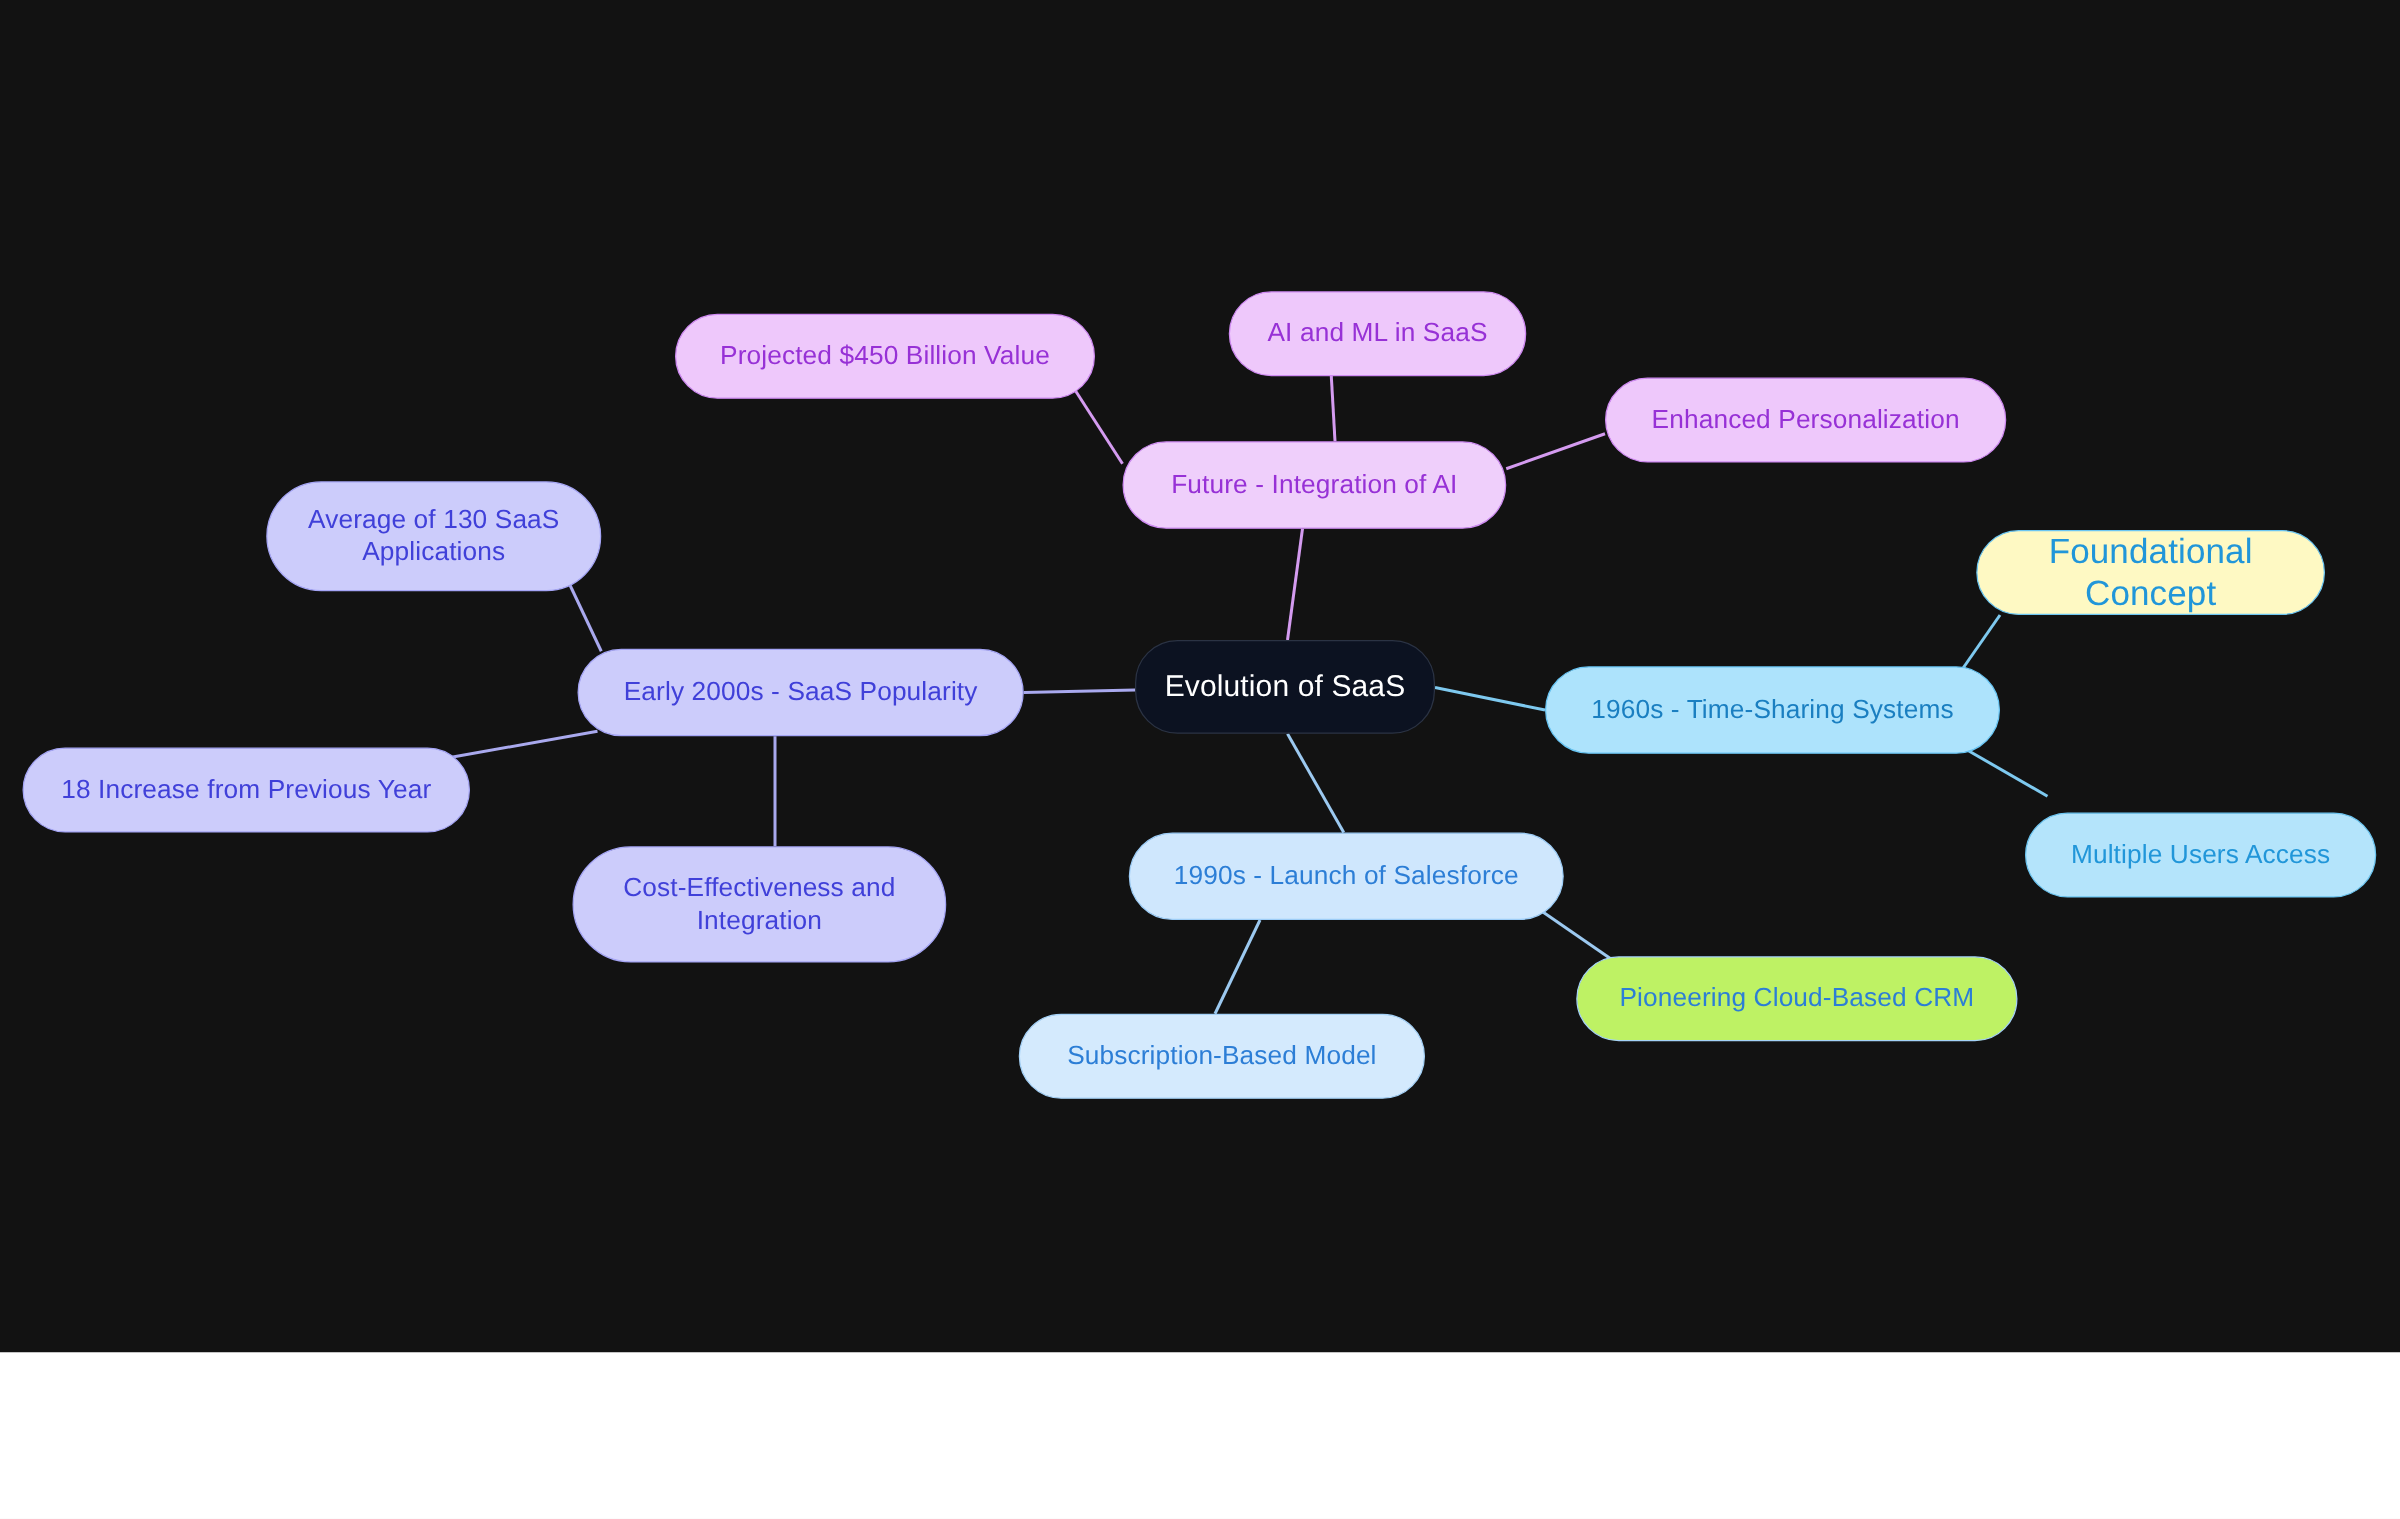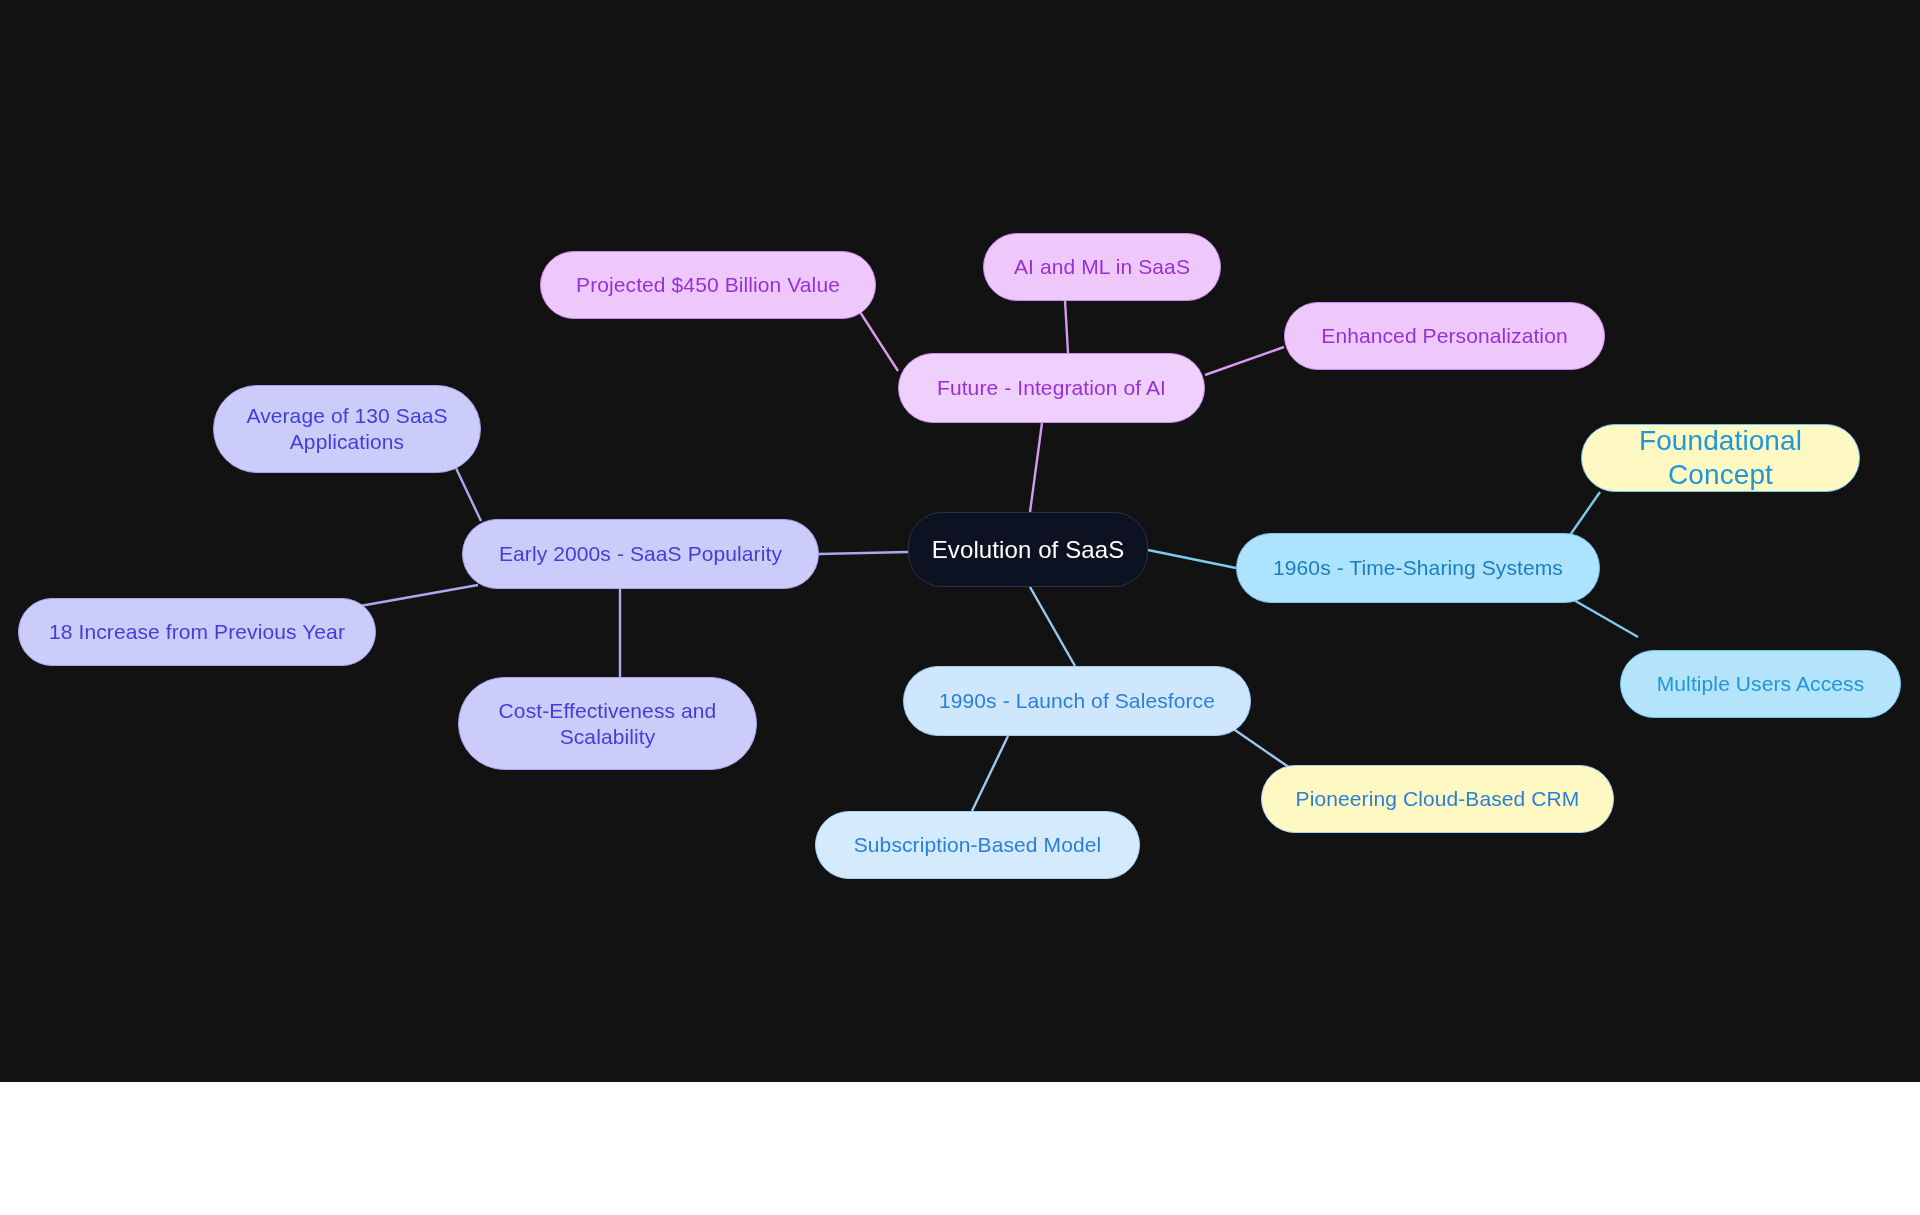--- a/index.html
+++ b/index.html
@@ -104,21 +104,21 @@
     </div>
 
     <div class="node" style="left: 1620px; top: 650px; width: 281px; height: 68px; background: rgb(180, 228, 251); border-color: rgb(108, 198, 242); color: rgb(33, 150, 217); font-size: 21px;">
       <span>Multiple Users Access</span>
     </div>
 
     <div class="node" style="left: 903px; top: 666px; width: 348px; height: 70px; background: rgb(207, 231, 253); border-color: rgb(157, 205, 247); color: rgb(44, 126, 214); font-size: 21px;">
       <span>1990s - Launch of Salesforce</span>
     </div>
 
-    <div class="node" style="left: 1261px; top: 765px; width: 353px; height: 68px; background: #fef9c3; border-color: rgb(165, 210, 248); color: rgb(44, 126, 214); font-size: 21px;">
+    <div class="node" style="left: 1261px; top: 765px; width: 353px; height: 68px; background: #bef264; border-color: rgb(165, 210, 248); color: rgb(44, 126, 214); font-size: 21px;">
       <span>Pioneering Cloud-Based CRM</span>
     </div>
 
     <div class="node" style="left: 815px; top: 811px; width: 325px; height: 68px; background: rgb(212, 234, 253); border-color: rgb(165, 210, 248); color: rgb(44, 126, 214); font-size: 21px; text-align: center;">
       <span>Subscription-Based Model</span>
     </div>
 
     <div class="node" style="left: 462px; top: 519px; width: 357px; height: 70px; background: rgb(204, 204, 251); border-color: rgb(165, 165, 245); color: rgb(64, 64, 217); font-size: 21px;">
       <span>Early 2000s - SaaS Popularity</span>
     </div>
@@ -127,21 +127,21 @@
       <span>Average of 130 SaaS
 Applications</span>
     </div>
 
     <div class="node" style="left: 18px; top: 598px; width: 358px; height: 68px; background: rgb(204, 204, 251); border-color: rgb(165, 165, 245); color: rgb(64, 64, 217); font-size: 21px;">
       <span>18 Increase from Previous Year</span>
     </div>
 
     <div class="node" style="left: 458px; top: 677px; width: 299px; height: 93px; background: rgb(204, 204, 251); border-color: rgb(165, 165, 245); color: rgb(64, 64, 217); font-size: 21px;">
       <span>Cost-Effectiveness and
-Scalability</span>
+Integration</span>
     </div>
 
     <div class="node" style="left: 898px; top: 353px; width: 307px; height: 70px; background: rgb(239, 207, 251); border-color: rgb(207, 140, 243); color: rgb(151, 49, 214); font-size: 21px;">
       <span>Future - Integration of AI</span>
     </div>
 
     <div class="node" style="left: 983px; top: 197px; width: 238px; height: 68px; background: rgb(238, 200, 251); border-color: rgb(208, 138, 243); color: rgb(151, 49, 214); font-size: 21px; margin-top: 36px;">
       <span>AI and ML in SaaS</span>
     </div>
 

